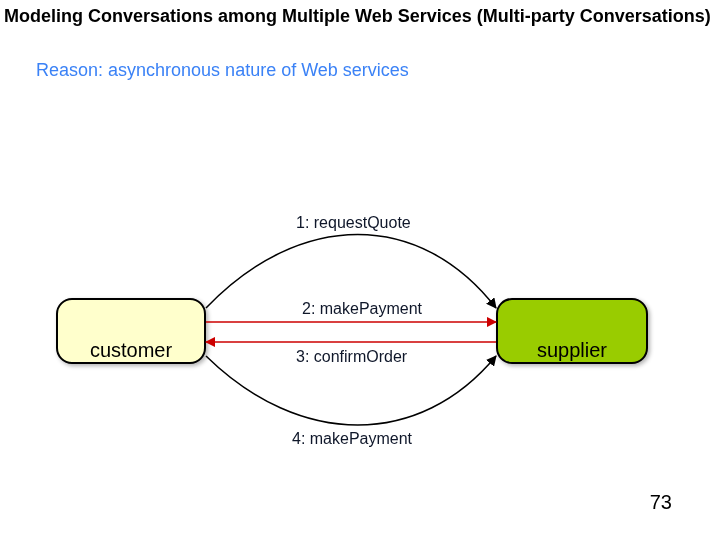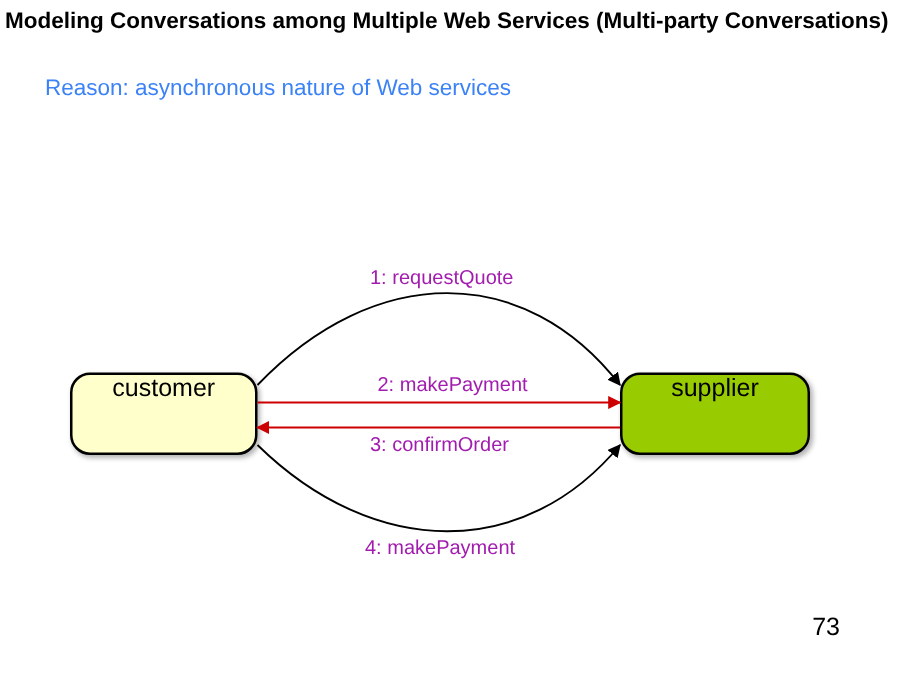--- a/index.html
+++ b/index.html
@@ -25,32 +25,32 @@
     top: 60px;
     left: 36px;
     font-size: 18px;
     color: #3b82f6;
   }
   .node {
     position: absolute;
     border: 2px solid #000;
     border-radius: 16px;
     display: flex;
-    align-items: flex-start;
+    align-items: flex-end;
     justify-content: center;
     font-family: "Comic Sans MS", "Comic Sans", cursive, Arial, sans-serif;
     font-size: 20px;
     box-sizing: border-box;
     box-shadow: 2px 2px 4px rgba(0,0,0,0.3);
   }
   .msg-label {
     position: absolute;
     font-family: "Comic Sans MS", "Comic Sans", cursive, Arial, sans-serif;
     font-size: 16px;
-    color: #a21caf;
+    color: #0f172a;
     white-space: nowrap;
   }
   .page-num {
     position: absolute;
     right: 48px;
     bottom: 26px;
     font-size: 20px;
     color: #000;
   }
   svg.conn {

